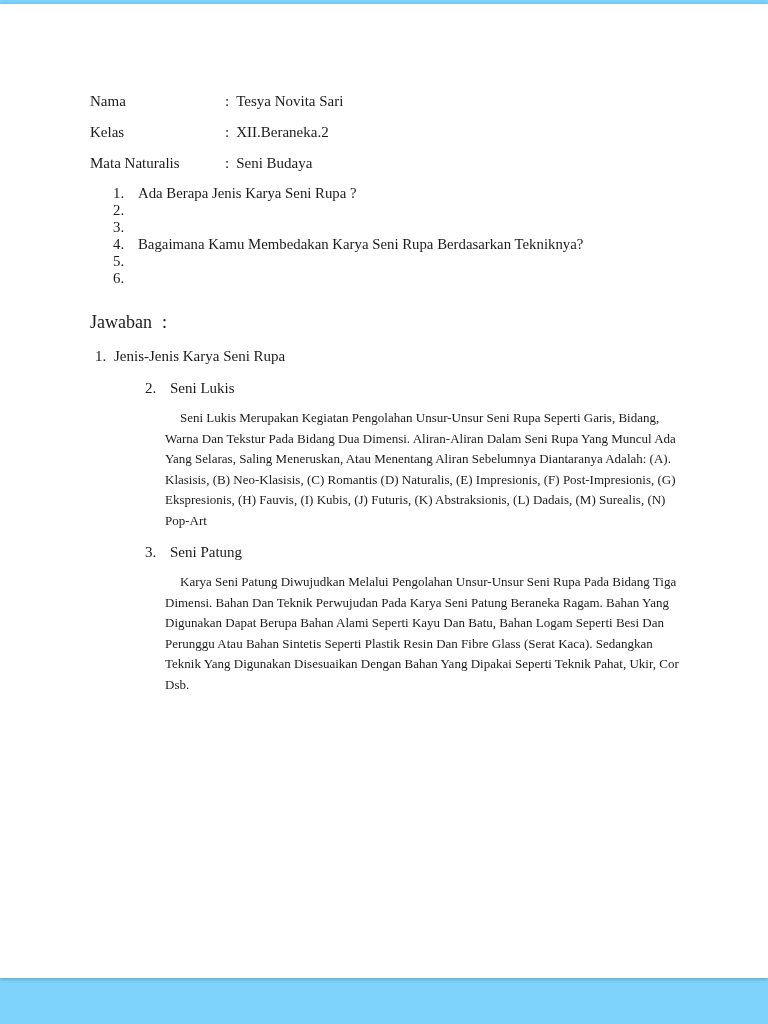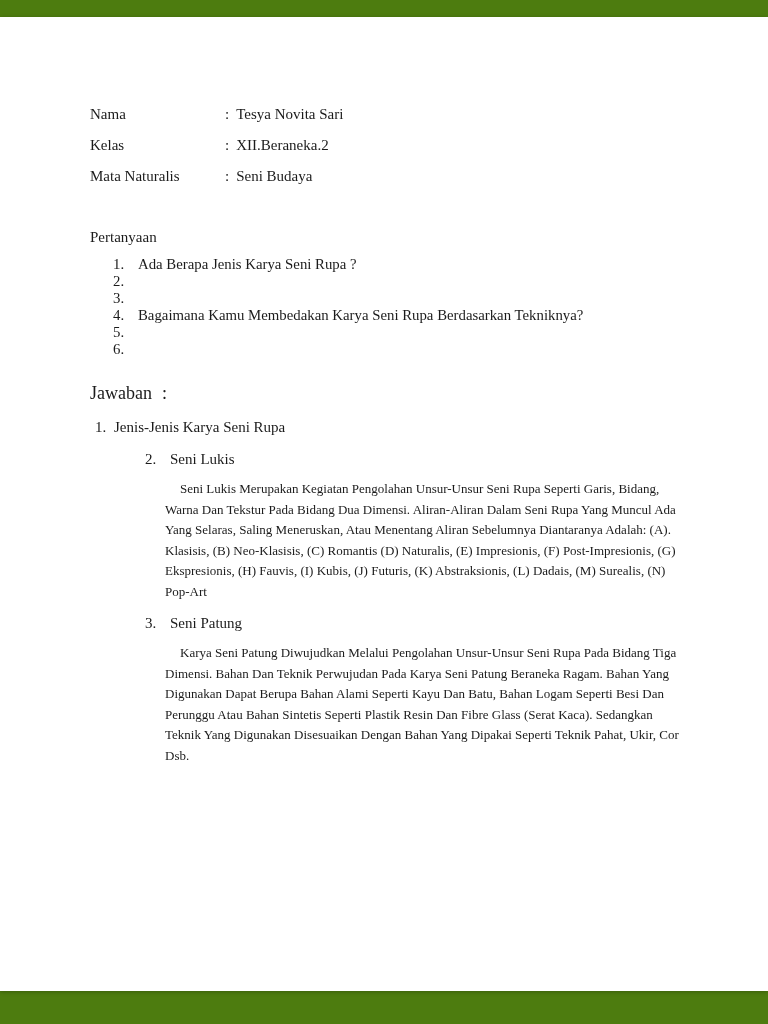--- a/index.html
+++ b/index.html
@@ -6,22 +6,22 @@
   html, body { width: 768px; }
   body {
     background: #e9e9eb;
     font-family: "Liberation Serif", "DejaVu Serif", serif;
     color: #1b1b1b;
     -webkit-font-smoothing: antialiased;
   }
   .viewport {
     width: 768px;
     height: 1024px;
-    background: #4d7c0f;
-    padding-top: 17px;
+    background: #7dd3fc;
+    padding-top: 4px;
     overflow: hidden;
   }
   .paper {
     width: 768px;
     height: 974px;
     background: #ffffff;
     box-shadow: 0 1px 4px rgba(0,0,0,0.25);
     padding: 88px 83px 0 90px;
   }
 
@@ -103,21 +103,20 @@
         <span class="field-sep">:</span>
         <span class="field-value">XII.Beraneka.2</span>
       </div>
       <div class="field-row">
         <span class="field-label">Mata Naturalis</span>
         <span class="field-sep">:</span>
         <span class="field-value">Seni Budaya</span>
       </div>
     </div>
 
-    <div class="questions-title">Pertanyaan</div>
     <div class="questions-list">
       <div class="q-item">
         <span class="q-num">1.</span>
         <span class="q-text">Ada Berapa Jenis Karya Seni Rupa ?</span>
       </div>
       <div class="q-item">
         <span class="q-num">2.</span>
       </div>
       <div class="q-item">
         <span class="q-num">3.</span>

